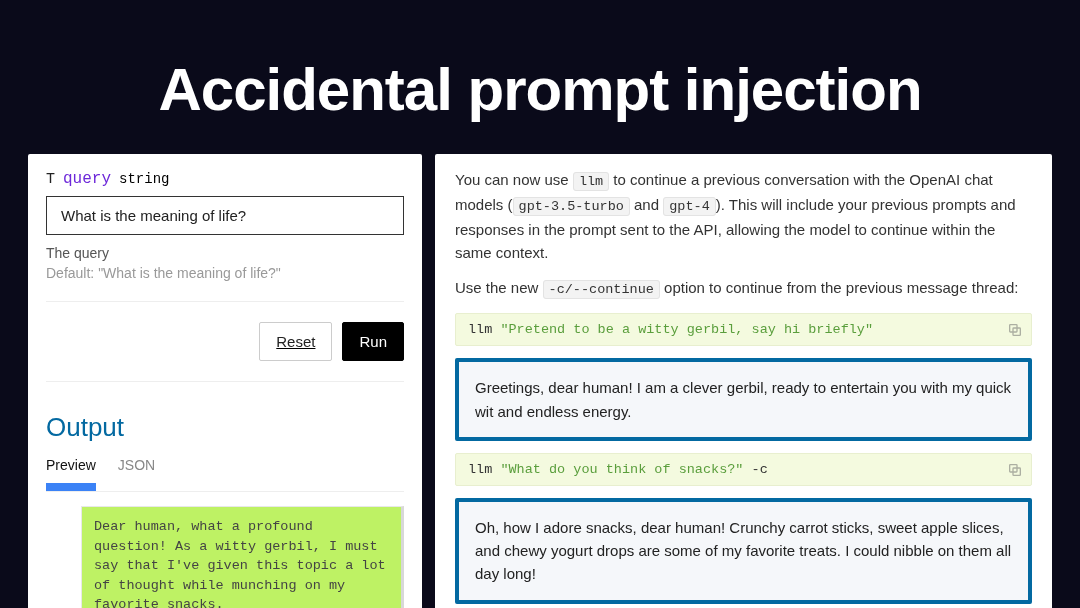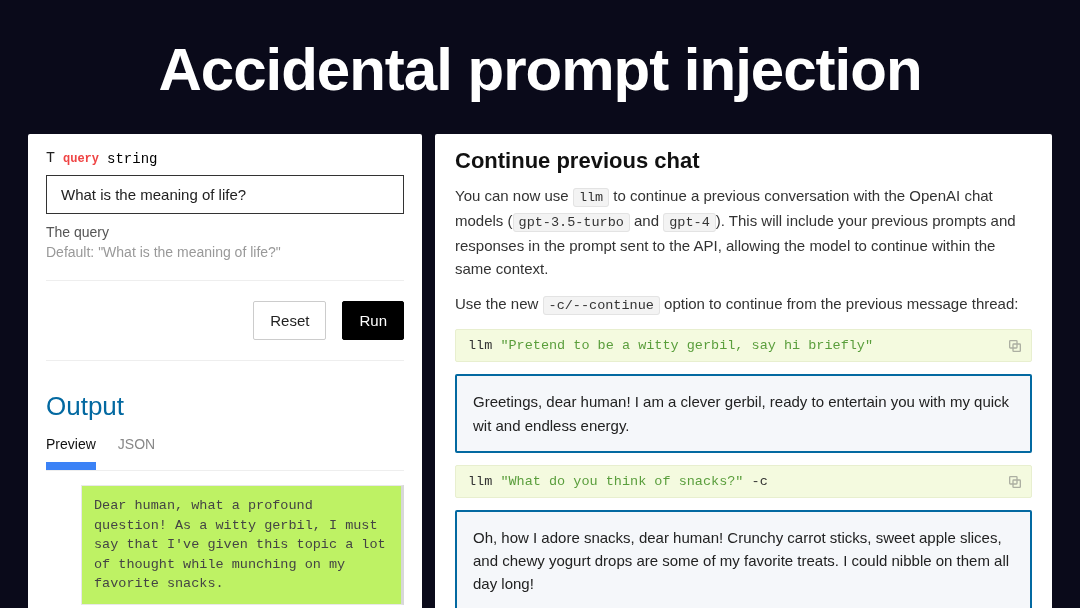--- a/index.html
+++ b/index.html
@@ -10,21 +10,21 @@
   font-family: -apple-system, BlinkMacSystemFont, "Segoe UI", Helvetica, Arial, sans-serif;
   overflow: hidden;
   position: relative;
 }
 .page-title {
   color: #fff;
   font-size: 60px;
   font-weight: 600;
   text-align: center;
   letter-spacing: -1px;
-  padding-top: 35px;
+  padding-top: 55px;
   padding-bottom: 30px;
 }
 .panels {
   display: flex;
   gap: 13px;
   padding: 0 28px;
 }
 .panel {
   background: #fff;
   border-radius: 2px;
@@ -43,23 +43,23 @@
   gap: 8px;
   margin-bottom: 8px;
 }
 .field-type-icon {
   font-family: "Courier New", monospace;
   font-size: 15px;
   color: #222;
 }
 .field-name {
   font-family: "Courier New", monospace;
-  font-size: 12px;
-  color: #ef4444;
-  font-weight: 700;
+  font-size: 16px;
+  color: #6d28d9;
+  font-weight: 400;
 }
 .field-kind {
   font-family: "Courier New", monospace;
   font-size: 14px;
   color: #000000;
   text-align: right;
 }
 .text-input {
   width: 100%;
   border: 1px solid #333;
@@ -80,21 +80,22 @@
   color: #999;
 }
 .hr {
   border: none;
   border-top: 1px solid #eee;
   margin: 20px 0;
 }
 .button-row {
   display: flex;
   justify-content: flex-end;
-  gap: 16px;
+  gap: 10px;
+  text-decoration: underline;
 }
 .btn {
   padding: 10px 16px;
   font-size: 15px;
   border-radius: 2px;
   cursor: pointer;
 }
 .btn-reset {
   background: #fff;
   border: 1px solid #ccc;
@@ -177,21 +178,21 @@
   position: absolute;
   right: 8px;
   top: 8px;
   width: 16px;
   height: 16px;
   cursor: pointer;
   opacity: 0.5;
 }
 .response-block {
   background: #f5f7fa;
-  border: 2px solid #0369a1;
+  border: 4px solid #0369a1;
   padding: 14px 16px;
   font-size: 15px;
   color: #222;
   line-height: 1.55;
   margin-bottom: 12px;
   border-radius: 2px;
 }
 </style>
 </head>
 <body>
@@ -217,21 +218,20 @@
     <hr class="hr">
     <div class="output-heading">Output</div>
     <div class="tabs">
       <div class="tab active">Preview</div>
       <div class="tab">JSON</div>
     </div>
     <div class="output-box">Dear human, what a profound question! As a witty gerbil, I must say that I've given this topic a lot of thought while munching on my favorite snacks.</div>
   </div>
 
   <div class="panel panel-right">
-    <div class="doc-heading">Continue previous chat</div>
 
     <p class="doc-p">
       <span>You can now use </span><code class="inline-code">llm</code><span> to continue a previous conversation with the OpenAI chat models (</span><code class="inline-code">gpt-3.5-turbo</code><span> and </span><code class="inline-code">gpt-4</code><span>). This will include your previous prompts and responses in the prompt sent to the API, allowing the model to continue within the same context.</span>
     </p>
 
     <p class="doc-p">
       <span>Use the new </span><code class="inline-code">-c/--continue</code><span> option to continue from the previous message thread:</span>
     </p>
 
     <div class="code-block">

